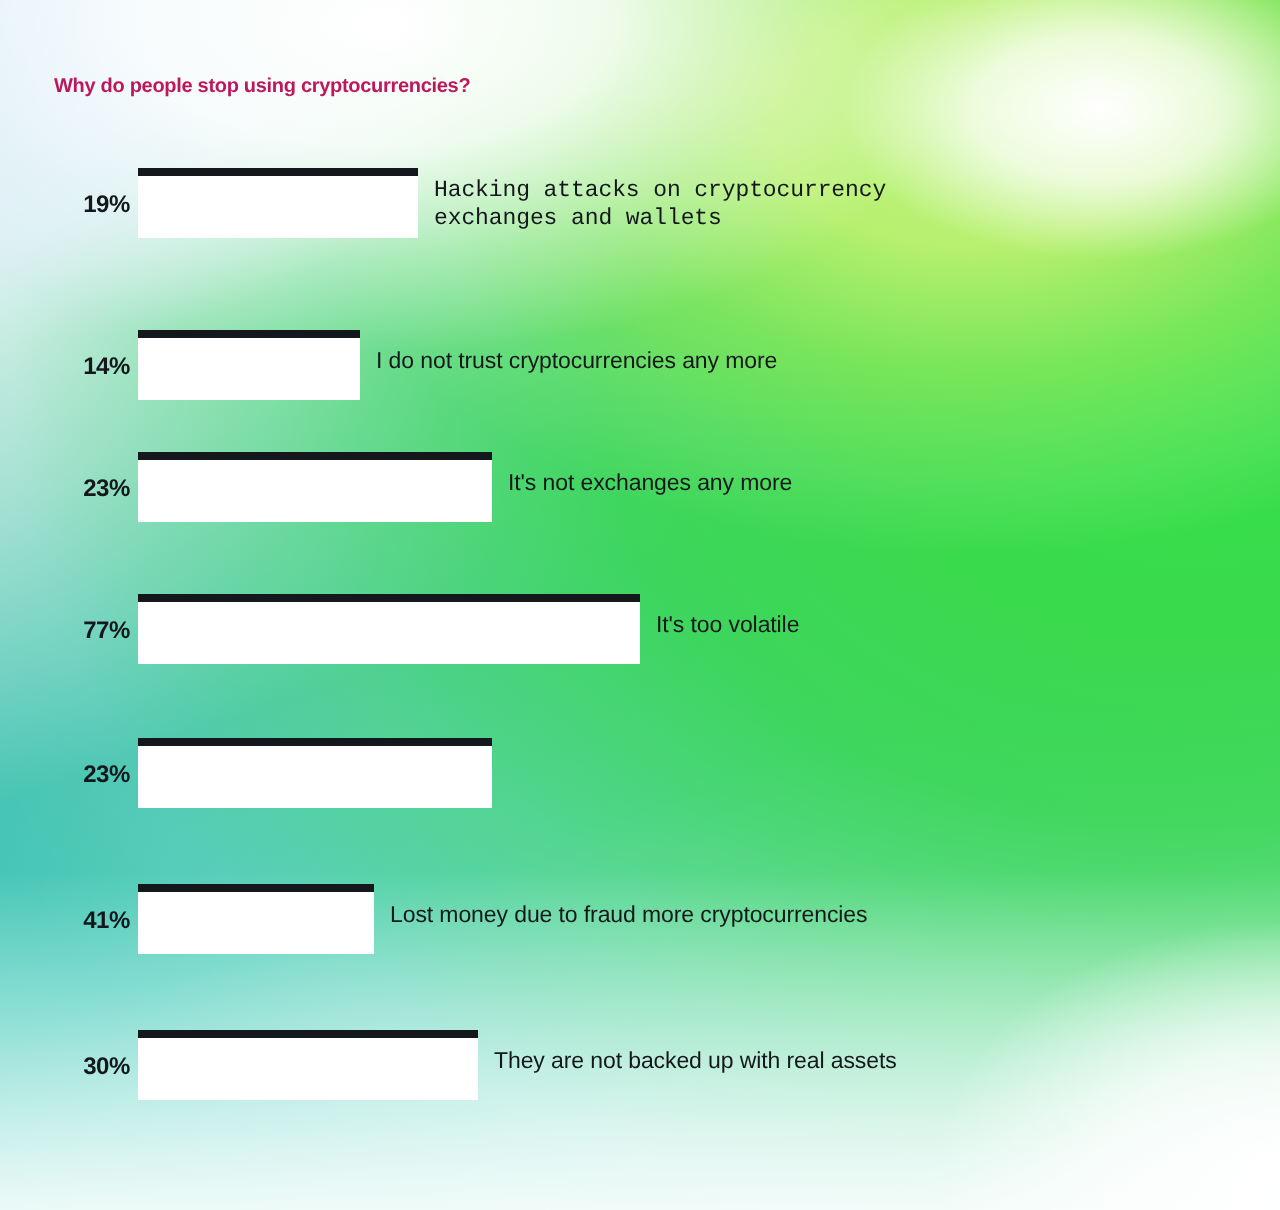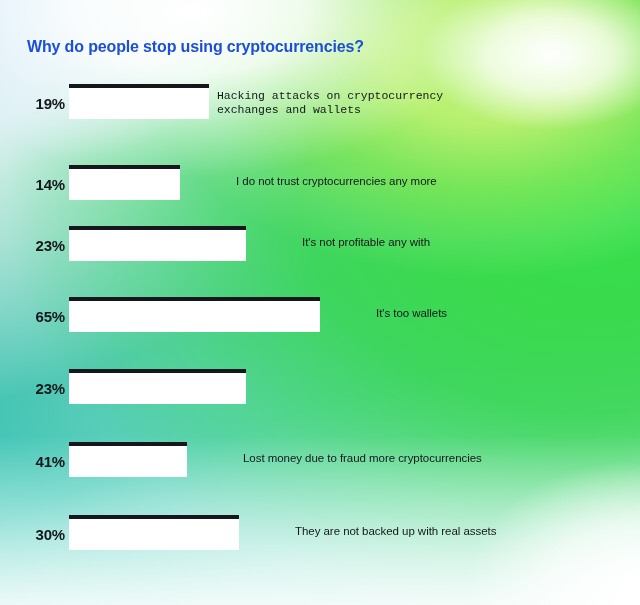--- a/index.html
+++ b/index.html
@@ -91,40 +91,40 @@
   
   #content {
     position: absolute;
     inset: 0;
   }
 
   #chart-title {
     position: absolute;
     left: 27px;
     top: 38px;
-    font-size: 16px;
+    font-size: 10px;
     font-weight: bold;
-    color: #1d4ed8;
+    color: #be185d;
     letter-spacing: -0.15px;
     white-space: nowrap;
   }
 
   .bar-row {
     position: absolute;
     left: 0;
     width: 640px;
     height: 40px;
   }
 
   .pct-label {
     position: absolute;
     left: 0;
     width: 65px;
     text-align: right;
-    font-size: 15px;
+    font-size: 12px;
     font-weight: bold;
     color: #14181c;
     letter-spacing: -0.2px;
     top: 11px;
   }
 
   .bar-wrap {
     position: absolute;
     left: 69px;
     top: 0;
@@ -144,21 +144,20 @@
     position: absolute;
     top: 5px;
     font-size: 11.5px;
     line-height: 13.5px;
     color: #14181c;
     letter-spacing: -0.05px;
     white-space: pre-line;
   }
   .cat-label.single {
     top: 10px;
-    margin-left: 48px;
   }
 </style>
 </head>
 <body>
 
 <div id="chart-canvas">
   <div class="bg-layer bg-base"></div>
   <div class="bg-layer bg-green-right"></div>
   <div class="bg-layer bg-green-lime"></div>
   <div class="bg-layer bg-blue-tl"></div>
@@ -183,28 +182,28 @@
           <div class="bar-wrap" style="width: 111px;">
             <div class="bar-fill" style="width: 100%;"></div>
           </div>
           <div class="cat-label single" style="left: 188px;">I do not trust cryptocurrencies any more</div>
         </div>
         <div class="bar-row" style="top: 226px;">
           <div class="pct-label">23%</div>
           <div class="bar-wrap" style="width: 177px;">
             <div class="bar-fill" style="width: 100%;"></div>
           </div>
-          <div class="cat-label single" style="left: 254px;">It's not profitable any with</div>
+          <div class="cat-label single" style="left: 254px;">It's not exchanges any more</div>
         </div>
         <div class="bar-row" style="top: 297px;">
-          <div class="pct-label">65%</div>
+          <div class="pct-label">77%</div>
           <div class="bar-wrap" style="width: 251px;">
             <div class="bar-fill" style="width: 100%;"></div>
           </div>
-          <div class="cat-label single" style="left: 328px;">It's too wallets</div>
+          <div class="cat-label single" style="left: 328px;">It's too volatile</div>
         </div>
         <div class="bar-row" style="top: 369px;">
           <div class="pct-label">23%</div>
           <div class="bar-wrap" style="width: 177px;">
             <div class="bar-fill" style="width: 100%;"></div>
           </div>
         </div>
         <div class="bar-row" style="top: 442px;">
           <div class="pct-label">41%</div>
           <div class="bar-wrap" style="width: 118px;">

